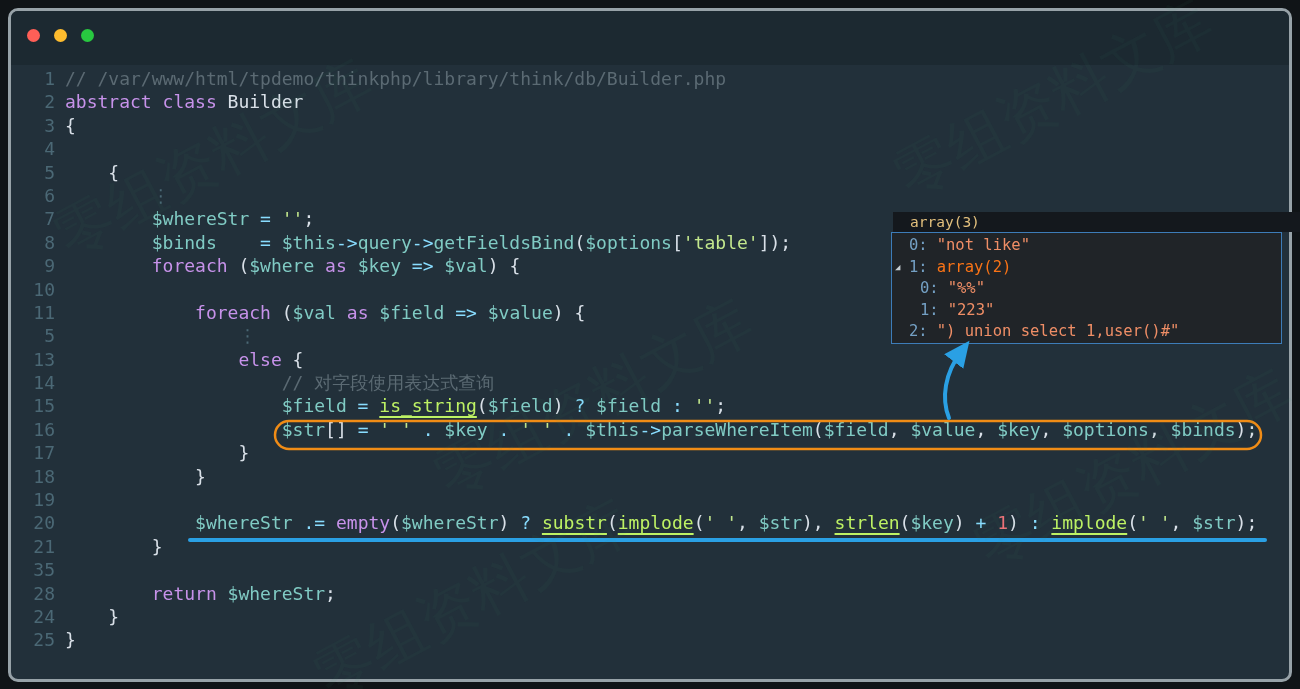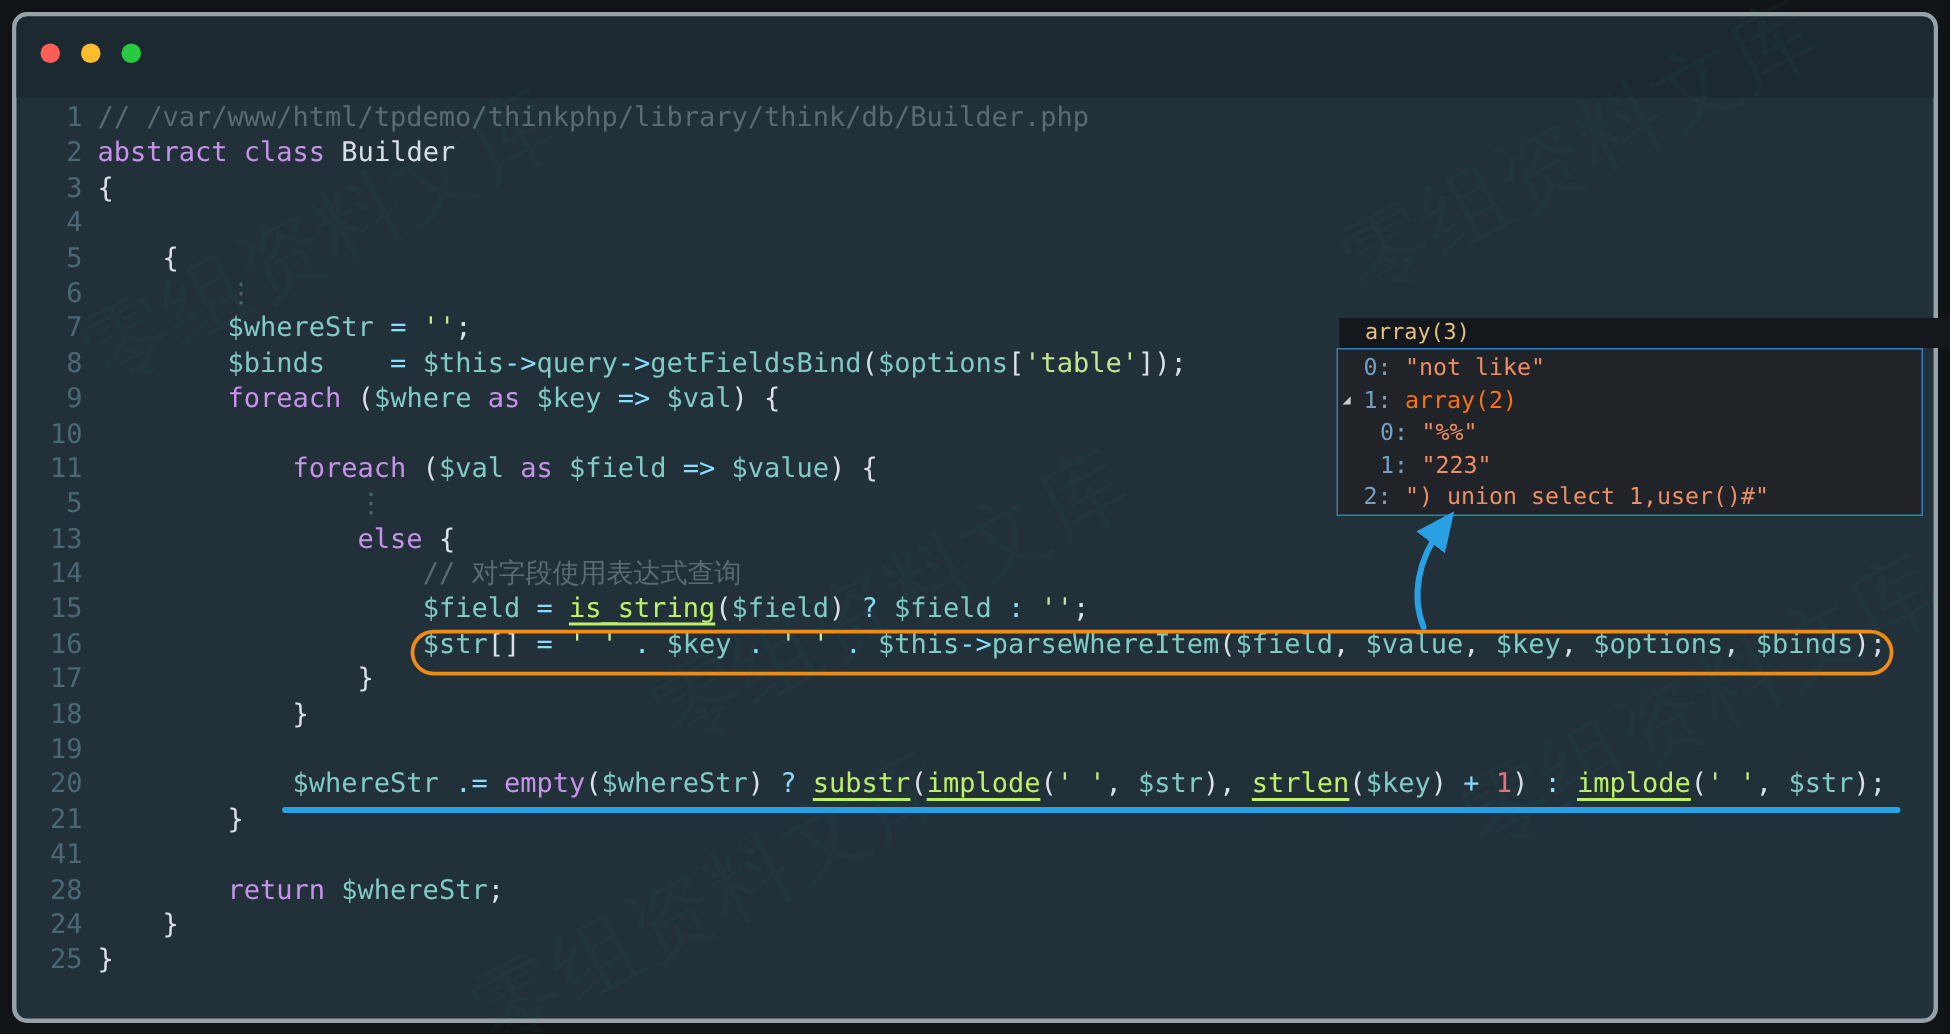--- a/index.html
+++ b/index.html
@@ -66,21 +66,21 @@
       <div class="row"><span class="ln">5</span><span class="codetext"><span class="tk-el">                ⋮</span></span></div>
       <div class="row"><span class="ln">13</span><span class="codetext"><span class="tk-pun">                </span><span class="tk-kw">else</span><span class="tk-pun"> {</span></span></div>
       <div class="row"><span class="ln">14</span><span class="codetext"><span class="tk-pun">                    </span><span class="tk-cm">// 对字段使用表达式查询</span></span></div>
       <div class="row"><span class="ln">15</span><span class="codetext"><span class="tk-pun">                    </span><span class="tk-var">$field</span><span class="tk-op"> = </span><span class="tk-fn">is_string</span><span class="tk-pun">(</span><span class="tk-var">$field</span><span class="tk-pun">)</span><span class="tk-op"> ? </span><span class="tk-var">$field</span><span class="tk-op"> : </span><span class="tk-str">''</span><span class="tk-pun">;</span></span></div>
       <div class="row"><span class="ln">16</span><span class="codetext"><span class="tk-pun">                    </span><span class="tk-var">$str</span><span class="tk-pun">[]</span><span class="tk-op"> = </span><span class="tk-str">' '</span><span class="tk-op"> . </span><span class="tk-var">$key</span><span class="tk-op"> . </span><span class="tk-str">' '</span><span class="tk-op"> . </span><span class="tk-var">$this</span><span class="tk-op">-&gt;</span><span class="tk-var">parseWhereItem</span><span class="tk-pun">(</span><span class="tk-var">$field</span><span class="tk-pun">, </span><span class="tk-var">$value</span><span class="tk-pun">, </span><span class="tk-var">$key</span><span class="tk-pun">, </span><span class="tk-var">$options</span><span class="tk-pun">, </span><span class="tk-var">$binds</span><span class="tk-pun">);</span></span></div>
       <div class="row"><span class="ln">17</span><span class="codetext"><span class="tk-pun">                }</span></span></div>
       <div class="row"><span class="ln">18</span><span class="codetext"><span class="tk-pun">            }</span></span></div>
       <div class="row"><span class="ln">19</span><span class="codetext"></span></div>
       <div class="row"><span class="ln">20</span><span class="codetext"><span class="tk-pun">            </span><span class="tk-var">$whereStr</span><span class="tk-op"> .= </span><span class="tk-kw">empty</span><span class="tk-pun">(</span><span class="tk-var">$whereStr</span><span class="tk-pun">)</span><span class="tk-op"> ? </span><span class="tk-fn">substr</span><span class="tk-pun">(</span><span class="tk-fn">implode</span><span class="tk-pun">(</span><span class="tk-str">' '</span><span class="tk-pun">, </span><span class="tk-var">$str</span><span class="tk-pun">), </span><span class="tk-fn">strlen</span><span class="tk-pun">(</span><span class="tk-var">$key</span><span class="tk-pun">)</span><span class="tk-op"> + </span><span class="tk-num">1</span><span class="tk-pun">)</span><span class="tk-op"> : </span><span class="tk-fn">implode</span><span class="tk-pun">(</span><span class="tk-str">' '</span><span class="tk-pun">, </span><span class="tk-var">$str</span><span class="tk-pun">);</span></span></div>
       <div class="row"><span class="ln">21</span><span class="codetext"><span class="tk-pun">        }</span></span></div>
-      <div class="row"><span class="ln">41</span><span class="codetext"></span></div>
+      <div class="row"><span class="ln">35</span><span class="codetext"></span></div>
       <div class="row"><span class="ln">28</span><span class="codetext"><span class="tk-pun">        </span><span class="tk-kw">return </span><span class="tk-var">$whereStr</span><span class="tk-pun">;</span></span></div>
       <div class="row"><span class="ln">24</span><span class="codetext"><span class="tk-pun">    }</span></span></div>
       <div class="row"><span class="ln">25</span><span class="codetext"><span class="tk-pun">}</span></span></div>
     </div>
 </div>
 
 <div class="popup-header">
   <span>array(3)</span>
 </div>
 <div class="popup-body">

